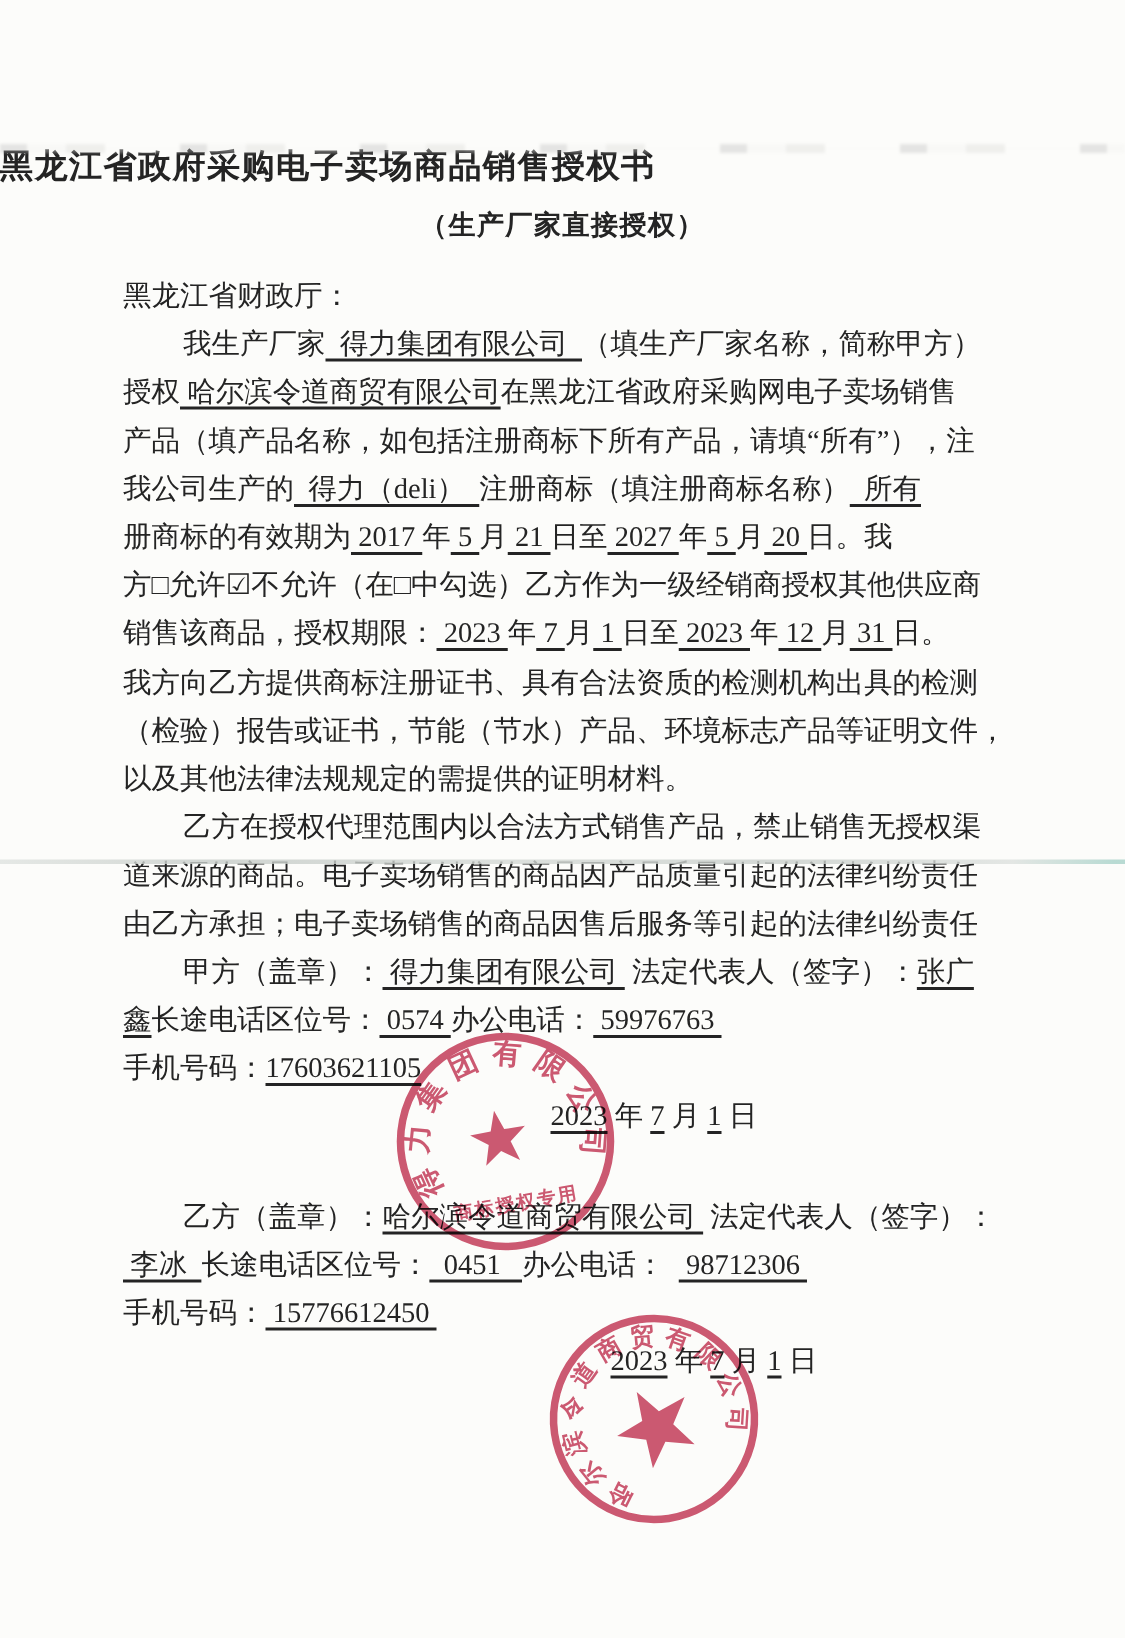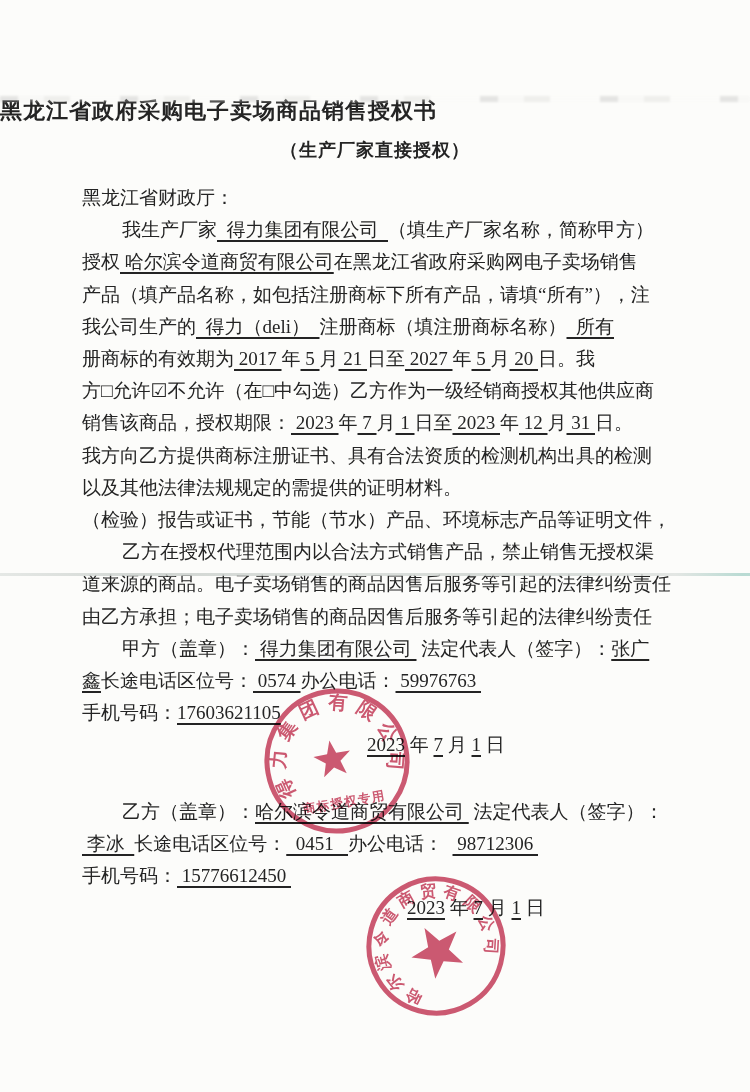--- a/index.html
+++ b/index.html
@@ -64,24 +64,24 @@
     <div class="salutation">黑龙江省财政厅：</div>
     <div>
         <div class="line" style="padding-left: 40px;"><span>我生产厂家</span><span class="u">  得力集团有限公司  </span><span>（填生产厂家名称，简称甲方）</span></div>
         <div class="line"><span>授权</span><span class="u"> 哈尔滨令道商贸有限公司</span><span>在黑龙江省政府采购网电子卖场销售</span></div>
         <div class="line"><span>产品（填产品名称，如包括注册商标下所有产品，请填“所有”），注</span></div>
         <div class="line"><span>我公司生产的</span><span class="u">  得力（deli）  </span><span>注册商标（填注册商标名称）</span><span class="u">  所有</span></div>
         <div class="line"><span>册商标的有效期为</span><span class="u"> 2017 </span><span>年</span><span class="u"> 5 </span><span>月</span><span class="u"> 21 </span><span>日至</span><span class="u"> 2027 </span><span>年</span><span class="u"> 5 </span><span>月</span><span class="u"> 20 </span><span>日。我</span></div>
         <div class="line"><span>方□允许☑不允许（在□中勾选）乙方作为一级经销商授权其他供应商</span></div>
         <div class="line"><span>销售该商品，授权期限：</span><span class="u"> 2023 </span><span>年</span><span class="u"> 7 </span><span>月</span><span class="u"> 1 </span><span>日至</span><span class="u"> 2023 </span><span>年</span><span class="u"> 12 </span><span>月</span><span class="u"> 31 </span><span>日。</span></div>
         <div class="line"><span>我方向乙方提供商标注册证书、具有合法资质的检测机构出具的检测</span></div>
+        <div class="line"><span>（检验）报告或证书，节能（节水）产品、环境标志产品等证明文件，</span></div>
         <div class="line"><span>以及其他法律法规规定的需提供的证明材料。</span></div>
-        <div class="line"><span>（检验）报告或证书，节能（节水）产品、环境标志产品等证明文件，</span></div>
         <div class="line" style="padding-left: 40px;"><span>乙方在授权代理范围内以合法方式销售产品，禁止销售无授权渠</span></div>
-        <div class="line"><span>道来源的商品。电子卖场销售的商品因售后服务等引起的法律纠纷责任</span></div>
+        <div class="line"><span>道来源的商品。电子卖场销售的商品因产品质量引起的法律纠纷责任</span></div>
         <div class="line"><span>由乙方承担；电子卖场销售的商品因售后服务等引起的法律纠纷责任</span></div>
         <div class="line" style="padding-left: 40px;"><span>甲方（盖章）：</span><span class="u"> 得力集团有限公司 </span><span> 法定代表人（签字）：</span><span class="u">张广</span></div>
         <div class="line"><span class="u">鑫</span><span>长途电话区位号：</span><span class="u"> 0574 </span><span>办公电话：</span><span class="u"> 59976763 </span></div>
         <div class="line"><span>手机号码：</span><span class="u">17603621105</span></div>
         <div class="line" style="padding-left: 285px;"><span class="u">2023</span><span> 年 </span><span class="u">7</span><span> 月 </span><span class="u">1</span><span> 日</span></div>
         <div class="line" style="padding-left: 40px; margin-top: 34px;"><span>乙方（盖章）：</span><span class="u">哈尔滨令道商贸有限公司 </span><span> 法定代表人（签字）：</span></div>
         <div class="line"><span class="u"> 李冰  </span><span>长途电话区位号：</span><span class="u">  0451   </span><span>办公电话：</span><span>  </span><span class="u"> 98712306 </span></div>
         <div class="line"><span>手机号码：</span><span class="u"> 15776612450 </span></div>
         <div class="line" style="padding-left: 325px;"><span class="u">2023</span><span> 年 </span><span class="u">7</span><span> 月 </span><span class="u">1</span><span> 日</span></div>
       </div>

